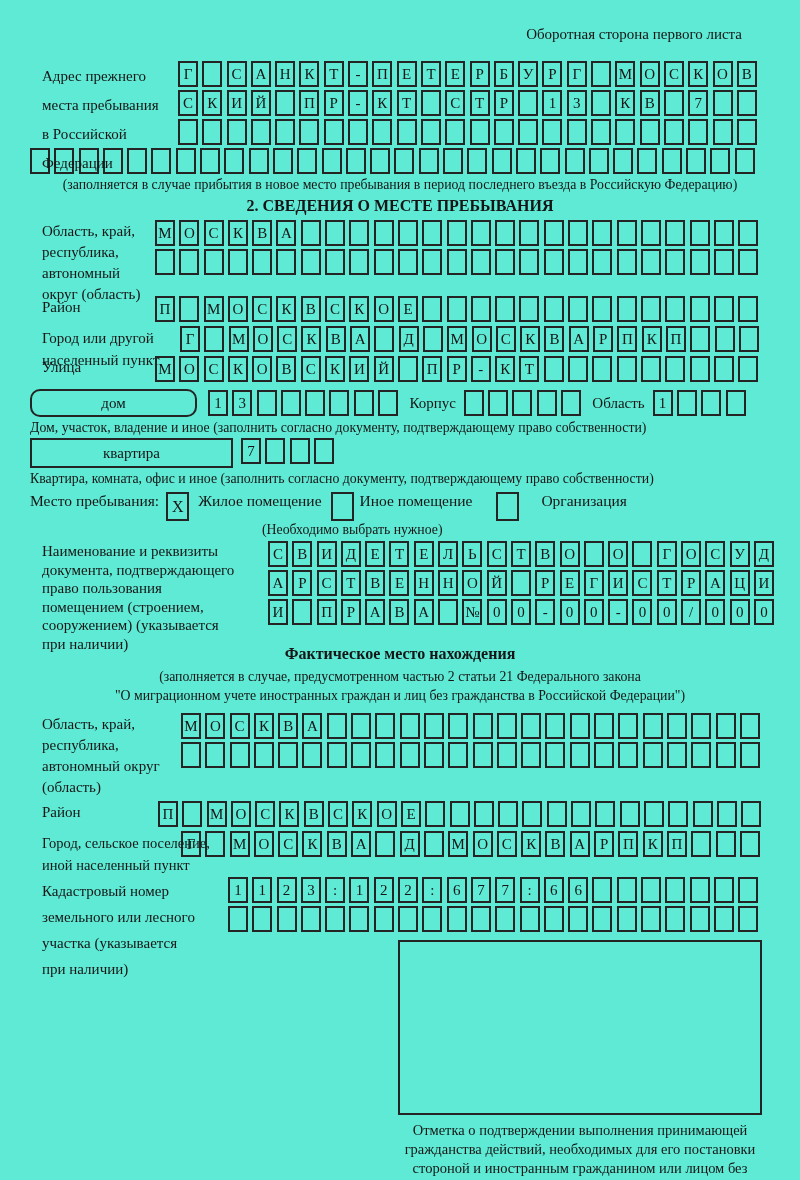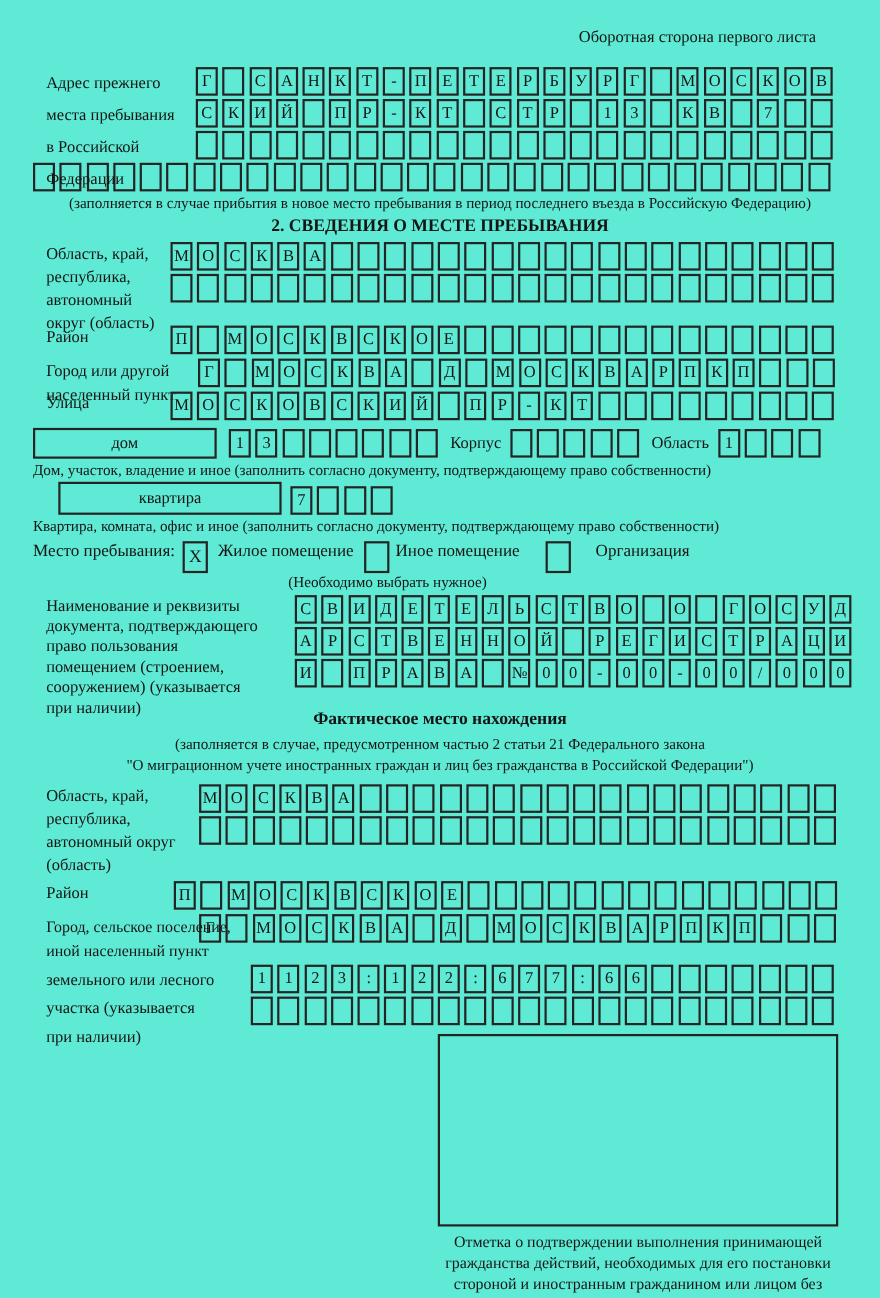--- a/index.html
+++ b/index.html
@@ -28,24 +28,24 @@
   .i151 { margin-left: 151px; }
   .i198 { margin-left: 198px; }
   .i218 { margin-left: 218px; padding-left: 20px; }
   .mt20 { margin-top: 20px; }
 
   .note { font-size: 13.8px; line-height: 15px; }
   .tc { text-align: center; }
   .title { font-weight: bold; font-size: 16px; line-height: 18px; text-align: center; }
 
   .house-row { display: flex; align-items: center; height: 28px; margin-top: 7px; }
-  .kv-row { display: flex; align-items: flex-end; height: 30px; margin-top: 3px; margin-left: 23px; }
+  .kv-row { display: flex; align-items: flex-start; height: 30px; margin-top: 3px; }
   .label-box { display: inline-flex; align-items: center; justify-content: center;
                border: 2px solid #242424; font-size: 15px; }
-  .dom-box { width: 167px; height: 28px; }
+  .dom-box { width: 167px; height: 28px; border-radius: 10px; }
   .kv-box { width: 203px; height: 30px; }
   .inline-lbl { font-size: 15px; margin: 0 8px 0 7px; }
   .house-row .cells, .kv-row .cells { display: inline-block; height: auto; margin-bottom: 0; }
   .house-row .cells { margin-left: 11px; }
   .kv-row .cells { margin-left: 8px; }
 
   .chk-row { display: flex; align-items: flex-start; height: 29px; margin-top: 6px; font-size: 15.5px; }
   .checkbox { display: inline-block; width: 23px; height: 29px; border: 2px solid #242424;
               text-align: center; font-size: 16px; line-height: 25px; }
 
@@ -174,20 +174,21 @@
   <div class="blk city mt4">
     <div class="blk-label" style="font-size:14.5px;">
       <div>Город, сельское поселение,</div>
       <div>иной населенный пункт</div>
     </div>
     <div class="cells i151"><span class="cell">Г</span><span class="cell">&nbsp;</span><span class="cell">М</span><span class="cell">О</span><span class="cell">С</span><span class="cell">К</span><span class="cell">В</span><span class="cell">А</span><span class="cell">&nbsp;</span><span class="cell">Д</span><span class="cell">&nbsp;</span><span class="cell">М</span><span class="cell">О</span><span class="cell">С</span><span class="cell">К</span><span class="cell">В</span><span class="cell">А</span><span class="cell">Р</span><span class="cell">П</span><span class="cell">К</span><span class="cell">П</span><span class="cell">&nbsp;</span><span class="cell">&nbsp;</span><span class="cell">&nbsp;</span></div>
   </div>
 
   <div class="blk cad mt4">
     <div class="blk-label">
+      <div>Кадастровый номер</div>
       <div>земельного или лесного</div>
       <div>участка (указывается</div>
       <div>при наличии)</div>
     </div>
     <div class="cells i198 mt20"><span class="cell">1</span><span class="cell">1</span><span class="cell">2</span><span class="cell">3</span><span class="cell">:</span><span class="cell">1</span><span class="cell">2</span><span class="cell">2</span><span class="cell">:</span><span class="cell">6</span><span class="cell">7</span><span class="cell">7</span><span class="cell">:</span><span class="cell">6</span><span class="cell">6</span><span class="cell">&nbsp;</span><span class="cell">&nbsp;</span><span class="cell">&nbsp;</span><span class="cell">&nbsp;</span><span class="cell">&nbsp;</span><span class="cell">&nbsp;</span><span class="cell">&nbsp;</span></div>
     <div class="cells i198"><span class="cell">&nbsp;</span><span class="cell">&nbsp;</span><span class="cell">&nbsp;</span><span class="cell">&nbsp;</span><span class="cell">&nbsp;</span><span class="cell">&nbsp;</span><span class="cell">&nbsp;</span><span class="cell">&nbsp;</span><span class="cell">&nbsp;</span><span class="cell">&nbsp;</span><span class="cell">&nbsp;</span><span class="cell">&nbsp;</span><span class="cell">&nbsp;</span><span class="cell">&nbsp;</span><span class="cell">&nbsp;</span><span class="cell">&nbsp;</span><span class="cell">&nbsp;</span><span class="cell">&nbsp;</span><span class="cell">&nbsp;</span><span class="cell">&nbsp;</span><span class="cell">&nbsp;</span><span class="cell">&nbsp;</span></div>
   </div>
 
   <div class="stamp"></div>
   <div class="stamp-cap">

